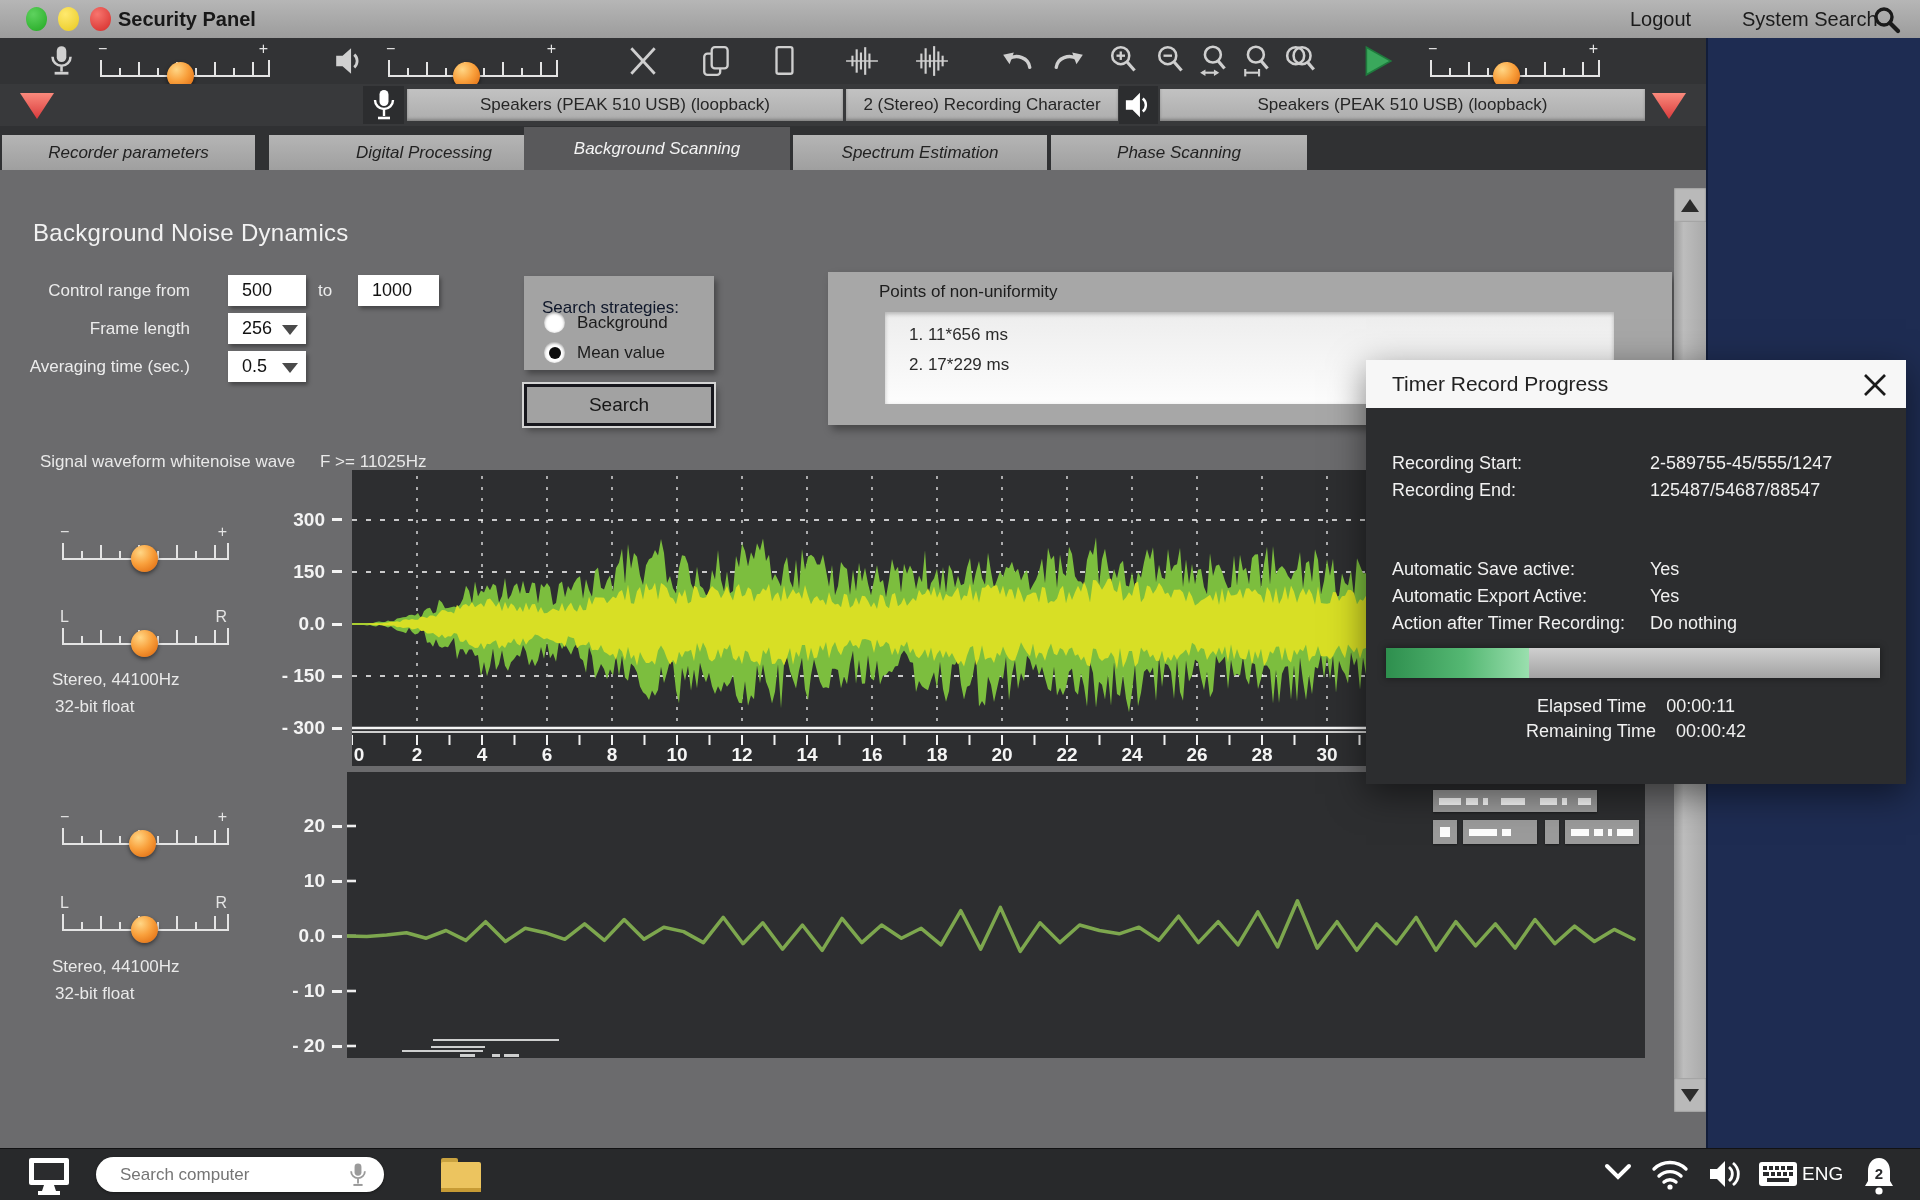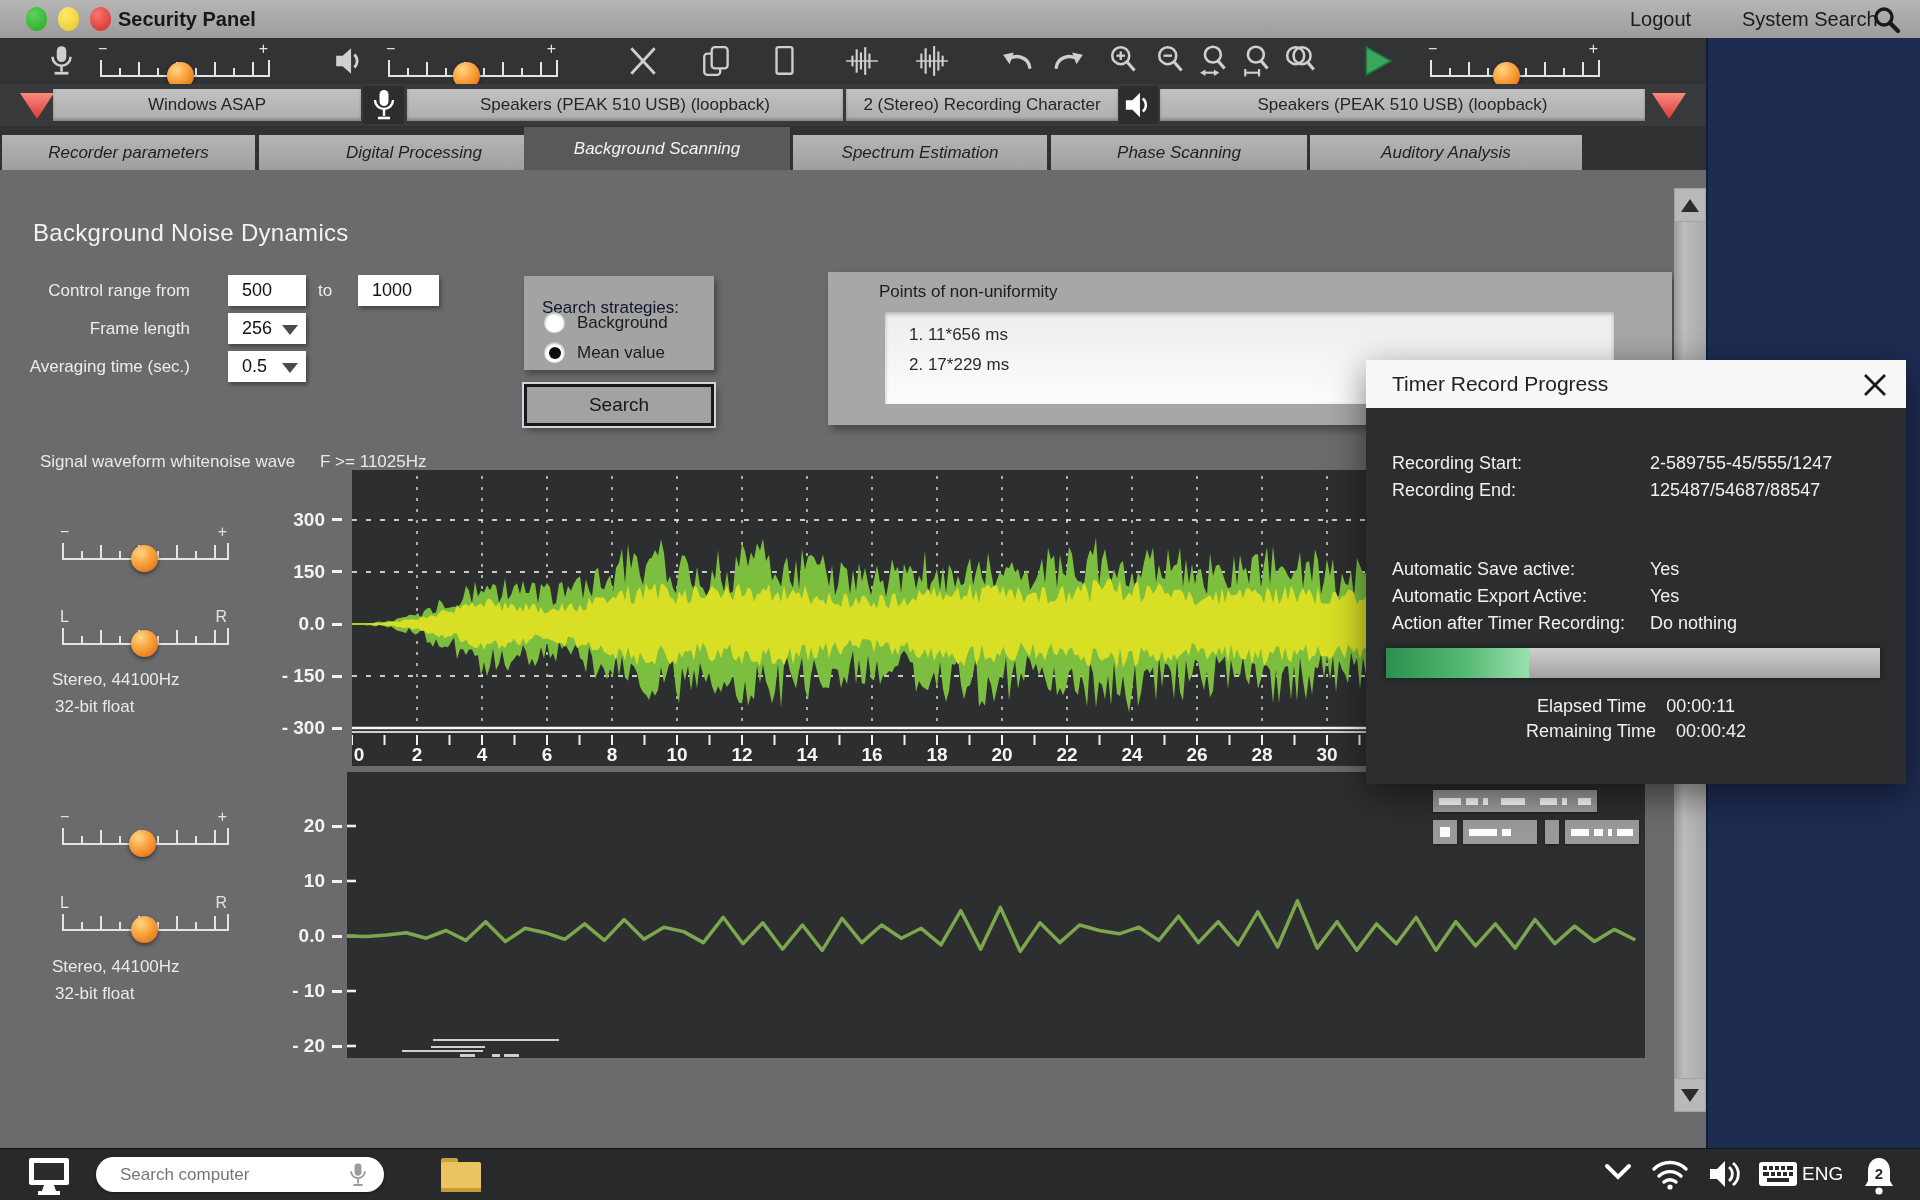--- a/index.html
+++ b/index.html
@@ -239,23 +239,20 @@
 <div class="abs devrow">
   <svg class="abs" style="left:18px;top:7px" width="38" height="30">
     <defs>
         <linearGradient id="gr1" x1="0" y1="0" x2="0" y2="1">
       <stop offset="0" stop-color="#fa8a7c"></stop>
           <stop offset="1" stop-color="#d93a3c"></stop>
         </linearGradient>
       </defs>
     <polygon points="2,2 36,2 19,28" fill="url(#gr1)"></polygon>
   </svg>
-  <div class="ddbox" style="left:53px;width:308px">
-    <span>Windows ASAP</span>
-  </div>
   <div class="devbtn" style="left:363px;width:41px">
     <svg width="26" height="34" viewBox="0 0 26 34">
       <rect x="8.5" y="2" width="9" height="16" rx="4.5" fill="#fff"></rect>
       <path d="M4,12 a9,9 0 0 0 18,0" fill="none" stroke="#fff" stroke-width="2.4"></path>
       <line x1="13" y1="22" x2="13" y2="28" stroke="#fff" stroke-width="2.4"></line>
       <line x1="7" y1="30" x2="19" y2="30" stroke="#fff" stroke-width="2.6"></line>
     </svg>
   </div>
   <div class="ddbox" style="left:407px;width:436px">
     <span>Speakers (PEAK 510 USB) (loopback)</span>
@@ -280,34 +277,31 @@
         </linearGradient>
       </defs>
     <polygon points="2,2 36,2 19,28" fill="url(#gr2)"></polygon>
   </svg>
 </div>
 
 <div class="abs tabstrip">
   <div class="tab" style="left:2px;width:253px">
       <span>Recorder parameters</span>
     </div>
-  <div class="tab" style="left:259px;width:310px">
+  <div class="tab" style="left:269px;width:310px">
       <span>Digital Processing</span>
     </div>
   <div class="tab active" style="left:524px;width:266px">
       <span>Background Scanning</span>
     </div>
   <div class="tab" style="left:793px;width:254px">
       <span>Spectrum Estimation</span>
     </div>
   <div class="tab" style="left:1051px;width:256px">
       <span>Phase Scanning</span>
-    </div>
-  <div class="tab" style="left:1310px;width:272px">
-      <span>Auditory Analysis</span>
     </div>
 </div>
 
 <div class="abs content"></div>
 
 <div class="heading">Background Noise Dynamics</div>
 
 <div class="flabel" style="left:0;top:281px">Control range from</div>
 <div class="tinput" style="left:228px;top:275px;width:78px;height:31px">
   <span>500</span>

